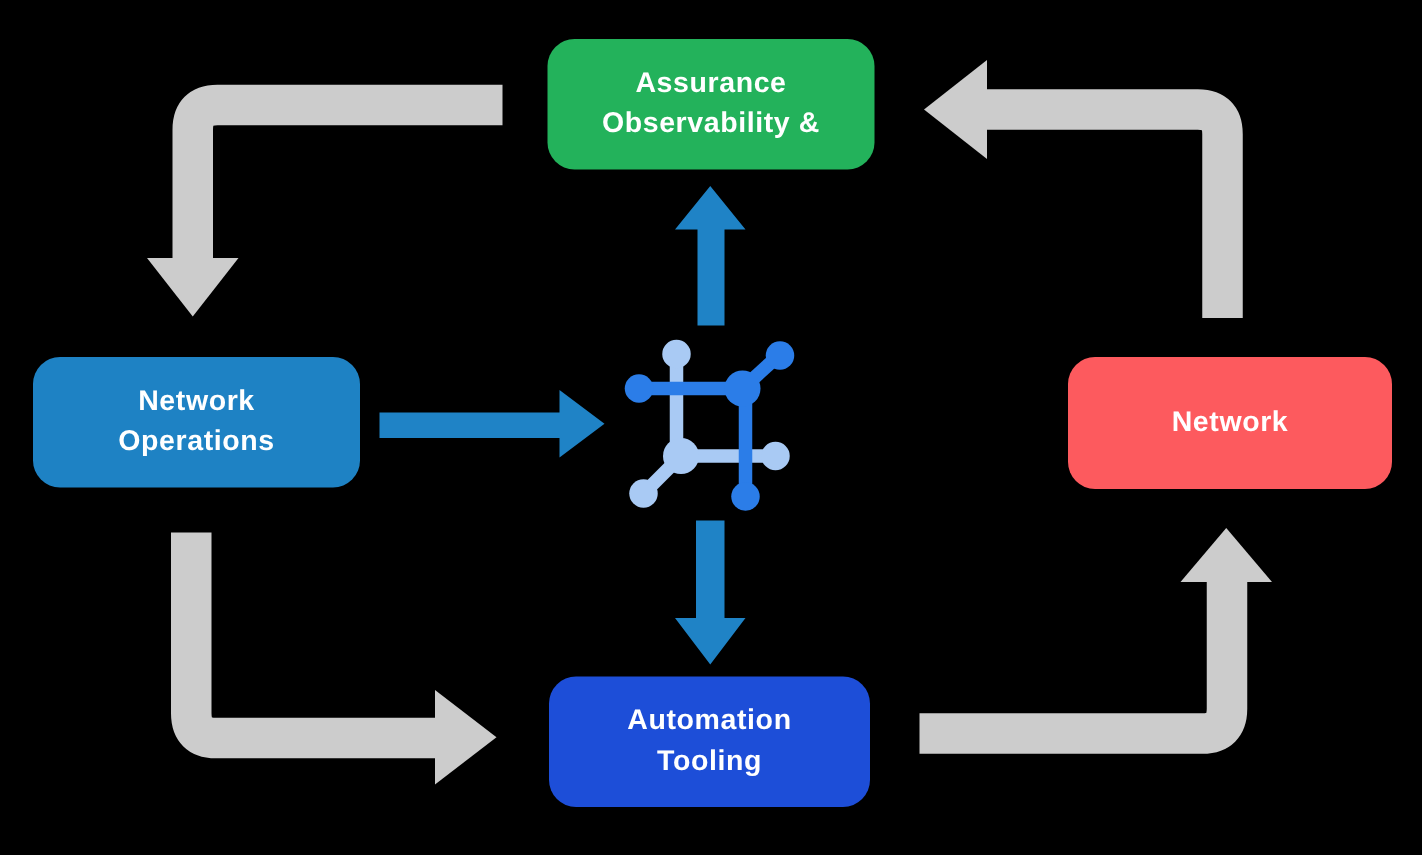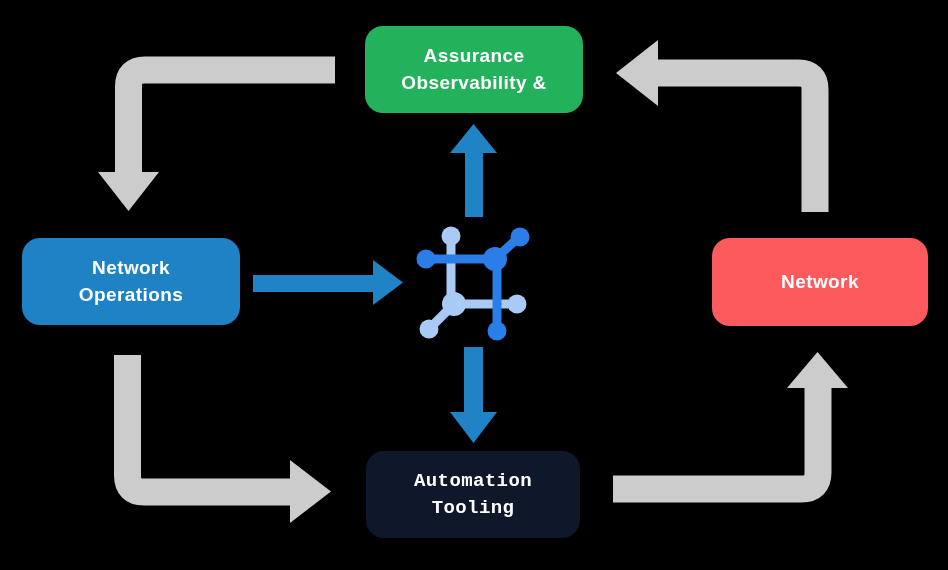--- a/index.html
+++ b/index.html
@@ -96,18 +96,18 @@
 
   <div class="node node-operations" style="background: rgb(30, 130, 196);">
     <span>Network</span>
     <span>Operations</span>
   </div>
 
   <div class="node node-infrastructure" style="background: rgb(253, 90, 94);">
     <span>Network</span>
   </div>
 
-  <div class="node node-tooling" style="background: #0f172a; font-family: Liberation Mono, monospace;">
+  <div class="node node-tooling" style="background: #1d4ed8;">
     <span>Automation</span>
     <span>Tooling</span>
   </div>
 
 </div>
 
 </body></html>

